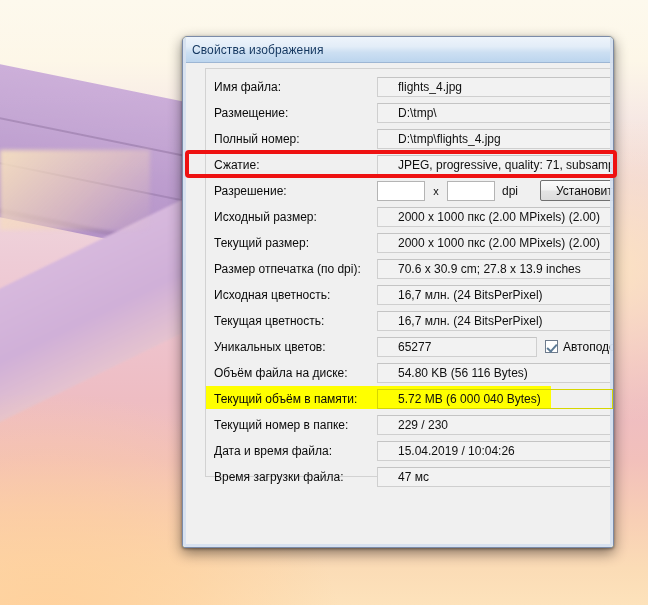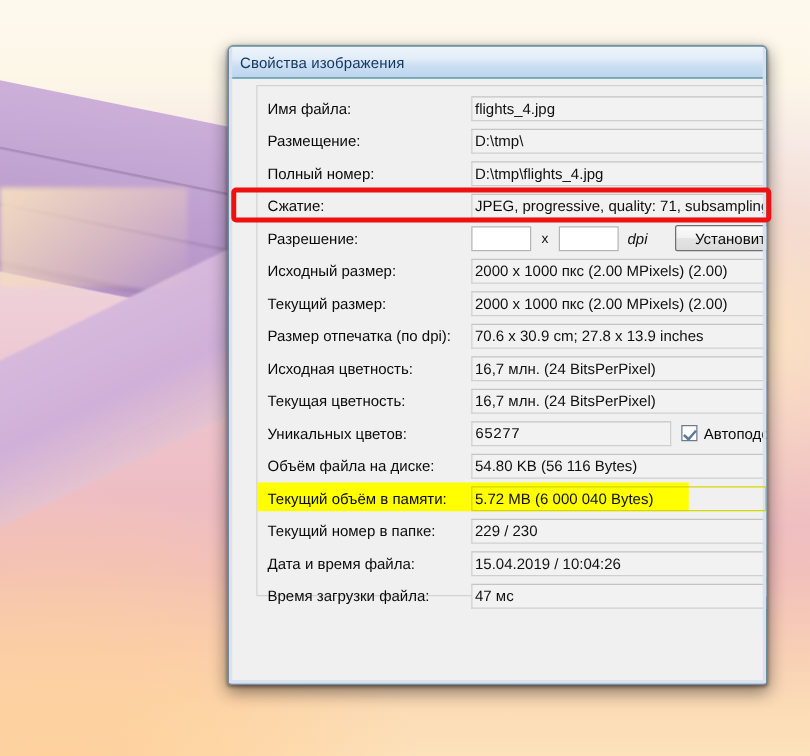--- a/index.html
+++ b/index.html
@@ -125,21 +125,21 @@
 
   
   #dialog {
     position: absolute;
     left: 182px;
     top: 36px;
     width: 432px;
     height: 512px;
     border-radius: 5px 5px 3px 3px;
     box-shadow: 0 5px 14px rgba(0,0,0,0.48), 0 1px 3px rgba(0,0,0,0.4);
-    background: #0f766e;
+    background: #fde047;
     border: 1px solid #7b8ba8;
     box-sizing: border-box;
     overflow: hidden;
   }
   #dialog-frame {
     position: absolute;
     inset: 0;
     border: 3px solid rgba(214,225,240,0.95);
     border-top: 0;
     border-radius: 0 0 3px 3px;
@@ -203,21 +203,21 @@
   }
   .field {
     flex: 1 1 auto;
     height: 20px;
     background: #f2f2f2;
     border: 1px solid #cfcfcf;
     border-top-color: #c4c4c4;
     box-sizing: border-box;
     display: flex;
     align-items: center;
-    padding: 0 2px;
+    padding: 0 20px;
     font-size: 12px;
     color: #101010;
     white-space: nowrap;
     overflow: hidden;
   }
 
   
   .res-wrap {
     flex: 1 1 auto;
     display: flex;
@@ -235,21 +235,20 @@
     width: 22px;
     text-align: center;
     font-size: 11px;
     color: #111;
   }
   .res-dpi {
     width: 34px;
     padding-left: 7px;
     font-size: 12px;
     color: #111;
-    font-style: italic;
   }
   .btn {
     background: linear-gradient(180deg, #fbfbfb 0%, #f2f2f2 48%, #e4e4e4 52%, #dcdcdc 100%);
     border: 1px solid #8d8d8d;
     border-radius: 2px;
     font-size: 12px;
     color: #0c0c0c;
     display: inline-flex;
     align-items: center;
     justify-content: center;
@@ -293,21 +292,20 @@
     transform: rotate(42deg);
   }
   .cb-label {
     font-size: 12px;
     color: #0a0a0a;
   }
 
   
   .field.short {
     flex: 0 0 160px;
-    font-family: Liberation Mono, monospace;
   }
 
   
   #red-highlight {
     position: absolute;
     left: 185px;
     top: 150px;
     width: 432px;
     height: 28px;
     border: 4px solid #ee1111;

